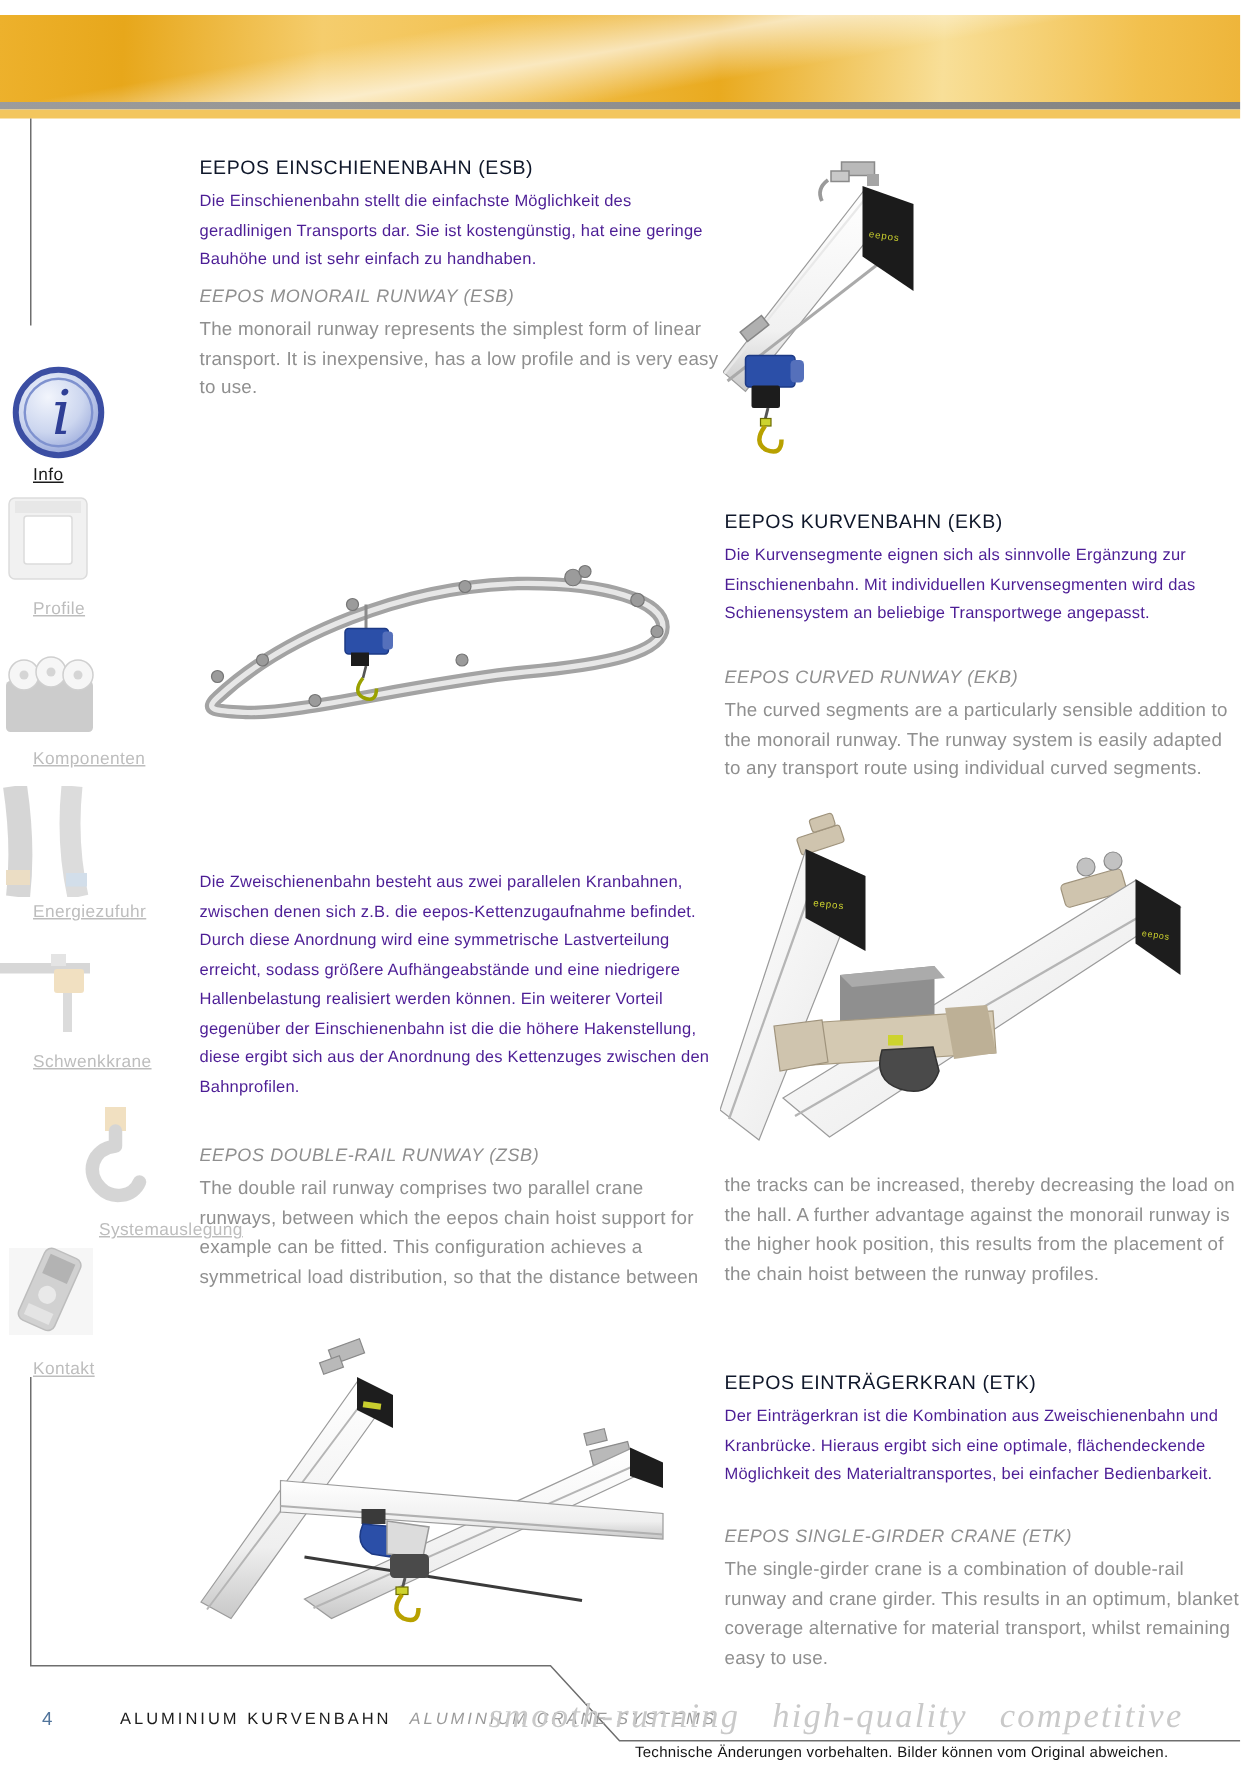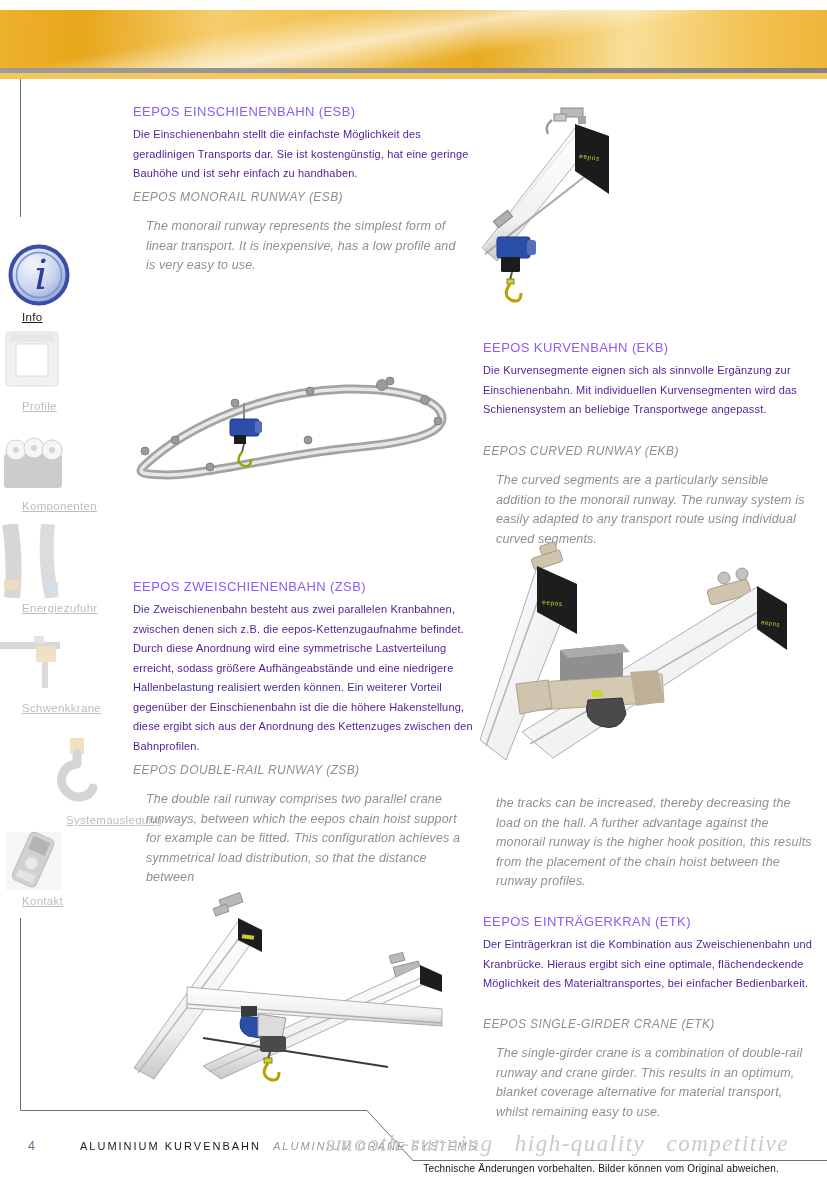--- a/index.html
+++ b/index.html
@@ -15,24 +15,24 @@
   .hdr-gold2{position:absolute;left:0;top:73px;width:827px;height:6px;background:#f3c65e;}
   
   .lines{position:absolute;left:0;top:0;width:827px;height:1181px;pointer-events:none;}
   
   .nav-item{position:absolute;left:0;width:120px;}
   .nav-label{display:block;margin-left:22px;font-size:11.5px;letter-spacing:.3px;color:#bdbdbd;text-decoration:underline;}
   .nav-label.active{color:#1a1a1a;}
   .thumb{display:block;opacity:.35;}
   
   .sec{position:absolute;width:346px;}
-  .h-de{margin:0 0 6px 0;font-size:13px;font-weight:400;color:#8b5cf6;letter-spacing:.4px;}
+  .h-de{margin:0 0 6px 0;font-size:13px;font-weight:400;color:#0f172a;letter-spacing:.4px;}
   .p-de{margin:0;font-size:11px;line-height:19.5px;color:#4c1d95;letter-spacing:.15px;}
   .h-en{margin:0 0 6px 0;font-size:12px;font-weight:400;color:#8f8f8f;font-style:italic;letter-spacing:.4px;}
-  .p-en{margin:13px;font-size:12.5px;line-height:19.5px;color:#8f8f8f;font-style:italic;letter-spacing:.15px;}
+  .p-en{margin:0;font-size:12.5px;line-height:19.5px;color:#8f8f8f;letter-spacing:.15px;}
   .illus{position:absolute;}
   
   .pg-num{position:absolute;left:28px;top:1139px;font-size:12.5px;color:#51749b;}
   .series{position:absolute;left:80px;top:1140px;font-size:11px;letter-spacing:2px;white-space:nowrap;}
   .series .de{color:#1c1c1c;}
   .series .en{color:#9a9a9a;font-style:italic;margin-left:12px;}
   .tagline{position:absolute;right:38px;top:1131px;font-size:23px;font-style:italic;
            color:#c9c9c9;letter-spacing:1.5px;word-spacing:14px;white-space:nowrap;font-family:Liberation Serif, serif;}
   .disclaimer{position:absolute;right:48px;top:1163px;font-size:10px;color:#141414;letter-spacing:.2px;white-space:nowrap;}
 </style>
@@ -121,21 +121,21 @@
     <div class="nav-item" style="top:830px;">
       <svg class="thumb" width="68" height="64" style="opacity:.45" viewBox="0 0 68 64">
         <rect x="6" y="2" width="56" height="58" fill="#ededed"></rect>
         <g transform="rotate(24 34 30)">
           <rect x="20" y="4" width="26" height="52" rx="5" fill="#9a9a9a" stroke="#6f6f6f"></rect>
           <rect x="24" y="8" width="18" height="14" fill="#585858"></rect>
           <circle cx="33" cy="34" r="6" fill="#cfcfcf"></circle>
           <rect x="24" y="44" width="18" height="8" fill="#c4c4c4"></rect>
         </g>
       </svg>
-      <span class="nav-label" style="margin-top:1px;">Kontakt</span>
+      <span class="nav-label" style="margin-top:13px;">Kontakt</span>
     </div>
   </nav>
 
   <section class="sec" style="left:133px;top:104px;">
     <h2 class="h-de">EEPOS EINSCHIENENBAHN (ESB)</h2>
     <p class="p-de">Die Einschienenbahn stellt die einfachste Möglichkeit des geradlinigen Transports dar. Sie ist kostengünstig, hat eine geringe Bauhöhe und ist sehr einfach zu handhaben.</p>
   </section>
   <section class="sec" style="left:133px;top:190px;">
     <h2 class="h-en">EEPOS MONORAIL RUNWAY (ESB)</h2>
     <p class="p-en">The monorail runway represents the simplest form of linear transport. It is inexpensive, has a low profile and is very easy to use.</p>
@@ -206,21 +206,20 @@
       <line x1="124" y1="60" x2="124" y2="78" stroke="#8a8a8a" stroke-width="2"></line>
       <rect x="110" y="76" width="29" height="17" rx="2.5" fill="#2b4fa8" stroke="#1d3a85"></rect>
       <rect x="135" y="78" width="7" height="12" rx="2.5" fill="#5570bb"></rect>
       <rect x="114" y="92" width="12" height="9" fill="#1c1c1c"></rect>
       <line x1="124" y1="101" x2="122" y2="109" stroke="#555" stroke-width="1.8"></line>
       <path d="M122,109 q-7,9 0,13 q9,4 9,-6" stroke="#9aa100" stroke-width="2.4" fill="none"></path>
     </g>
   </svg>
 
   <section class="sec" style="left:133px;top:579px;">
-    <h2 class="h-de">EEPOS ZWEISCHIENENBAHN (ZSB)</h2>
     <p class="p-de">Die Zweischienenbahn besteht aus zwei parallelen Kranbahnen, zwischen denen sich z.B. die eepos-Kettenzugaufnahme befindet. Durch diese Anordnung wird eine symmetrische Lastverteilung erreicht, sodass größere Aufhängeabstände und eine niedrigere Hallenbelastung realisiert werden können. Ein weiterer Vorteil gegenüber der Einschienenbahn ist die die höhere Hakenstellung, diese ergibt sich aus der Anordnung des Kettenzuges zwischen den Bahnprofilen.</p>
   </section>
   <section class="sec" style="left:133px;top:763px;">
     <h2 class="h-en">EEPOS DOUBLE-RAIL RUNWAY (ZSB)</h2>
     <p class="p-en">The double rail runway comprises two parallel crane runways, between which the eepos chain hoist support for example can be fitted. This configuration achieves a symmetrical load distribution, so that the distance between</p>
   </section>
   <section class="sec" style="left:483px;top:781px;">
     <p class="p-en">the tracks can be increased, thereby decreasing the load on the hall. A further advantage against the monorail runway is the higher hook position, this results from the placement of the chain hoist between the runway profiles.</p>
   </section>
 

